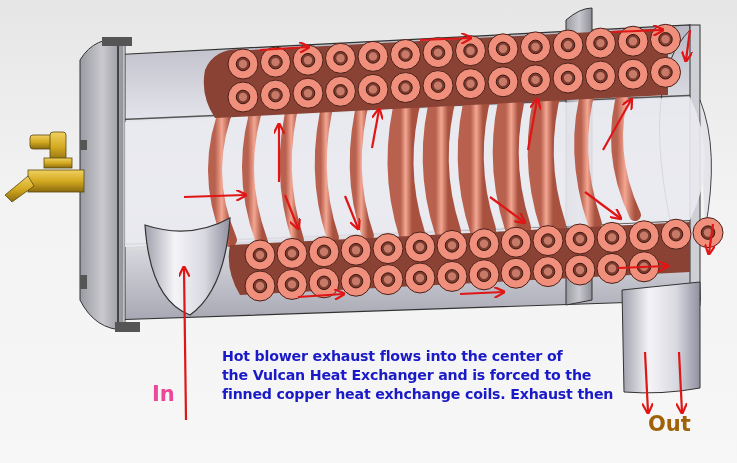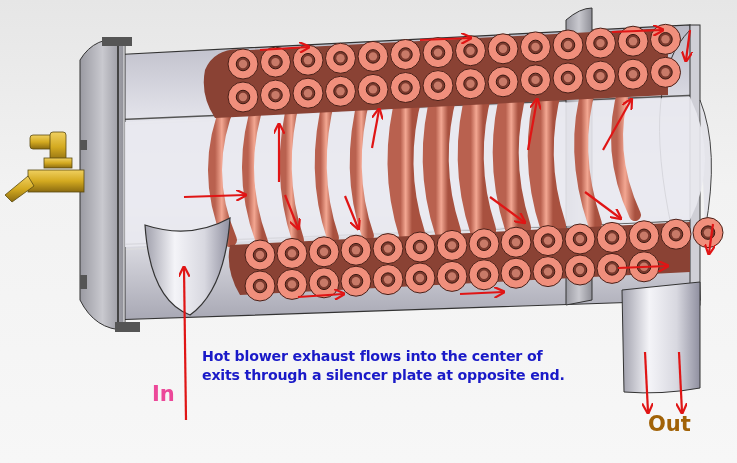--- a/index.html
+++ b/index.html
@@ -3,21 +3,21 @@
 <meta charset="utf-8">
 <style>
   html, body { margin:0; padding:0; }
   body { width:737px; height:463px; overflow:hidden; position:relative;
          background: linear-gradient(180deg, #e6e6e6 0%, #f2f2f2 40%, #f7f7f7 100%);
          font-family: "DejaVu Sans", sans-serif; }
   #diagram { position:absolute; left:0; top:0; width:737px; height:463px; }
   .caption { position:absolute; left:202px; top:347px; width:430px;
              color:#1a1ac8; font-size:14.2px; font-weight:bold; line-height:19.2px;
              letter-spacing:-0.2px; }
-  .caption div { white-space:nowrap; }
+  .caption div { white-space:nowrap;margin-left:20px; }
   .label-in { position:absolute; left:152px; top:382px; color:#ec4899; font-size:21px; font-weight:bold; }
   .label-out { position:absolute; left:648px; top:412px; color:#a16207; font-size:21px; font-weight:bold; }
 </style>
 </head>
 <body>
 
 <svg id="diagram" viewBox="0 0 737 463" xmlns="http://www.w3.org/2000/svg">
   <defs>
     <linearGradient id="shellGrad" x1="0" y1="0" x2="0" y2="1">
       <stop offset="0" stop-color="#b8b8c4"></stop>
@@ -309,14 +309,15 @@
     <line x1="645" y1="352" x2="648" y2="412"></line>
     <line x1="679" y1="352" x2="682" y2="412"></line>
   </g>
 </svg>
 
 <div class="label-in">In</div>
 <div class="label-out">Out</div>
 
 <div class="caption">
   <div>Hot blower exhaust flows into the center of</div>
-  <div>exits through a silencer plate at opposite end.</div>
+  <div>the Vulcan Heat Exchanger and is forced to the</div>
+  <div>finned copper heat exhchange coils. Exhaust then</div>
 </div>
 
 </body></html>

